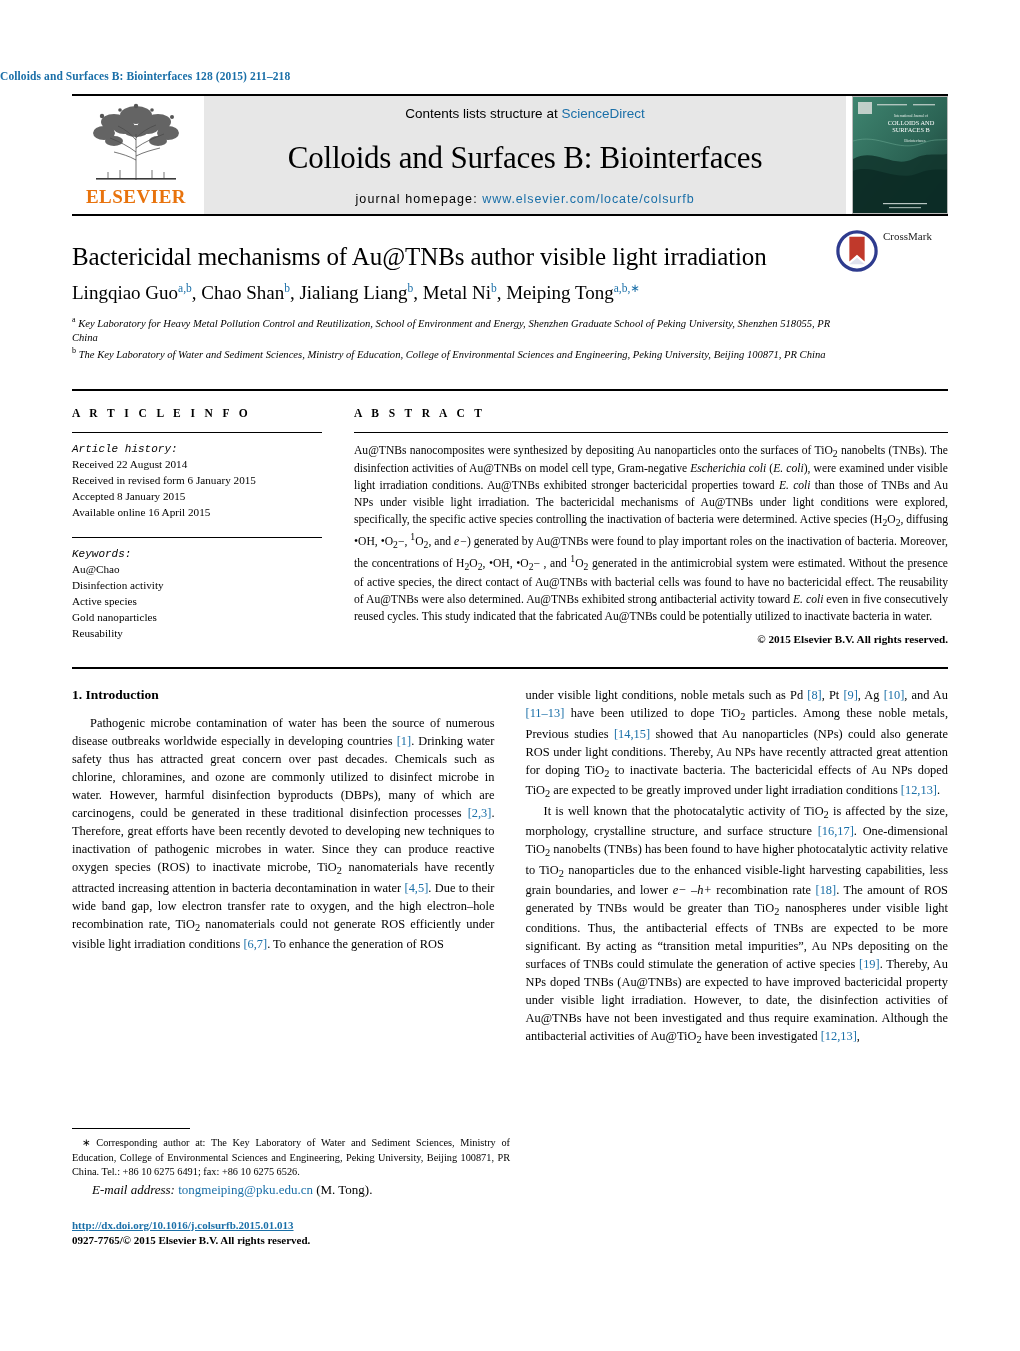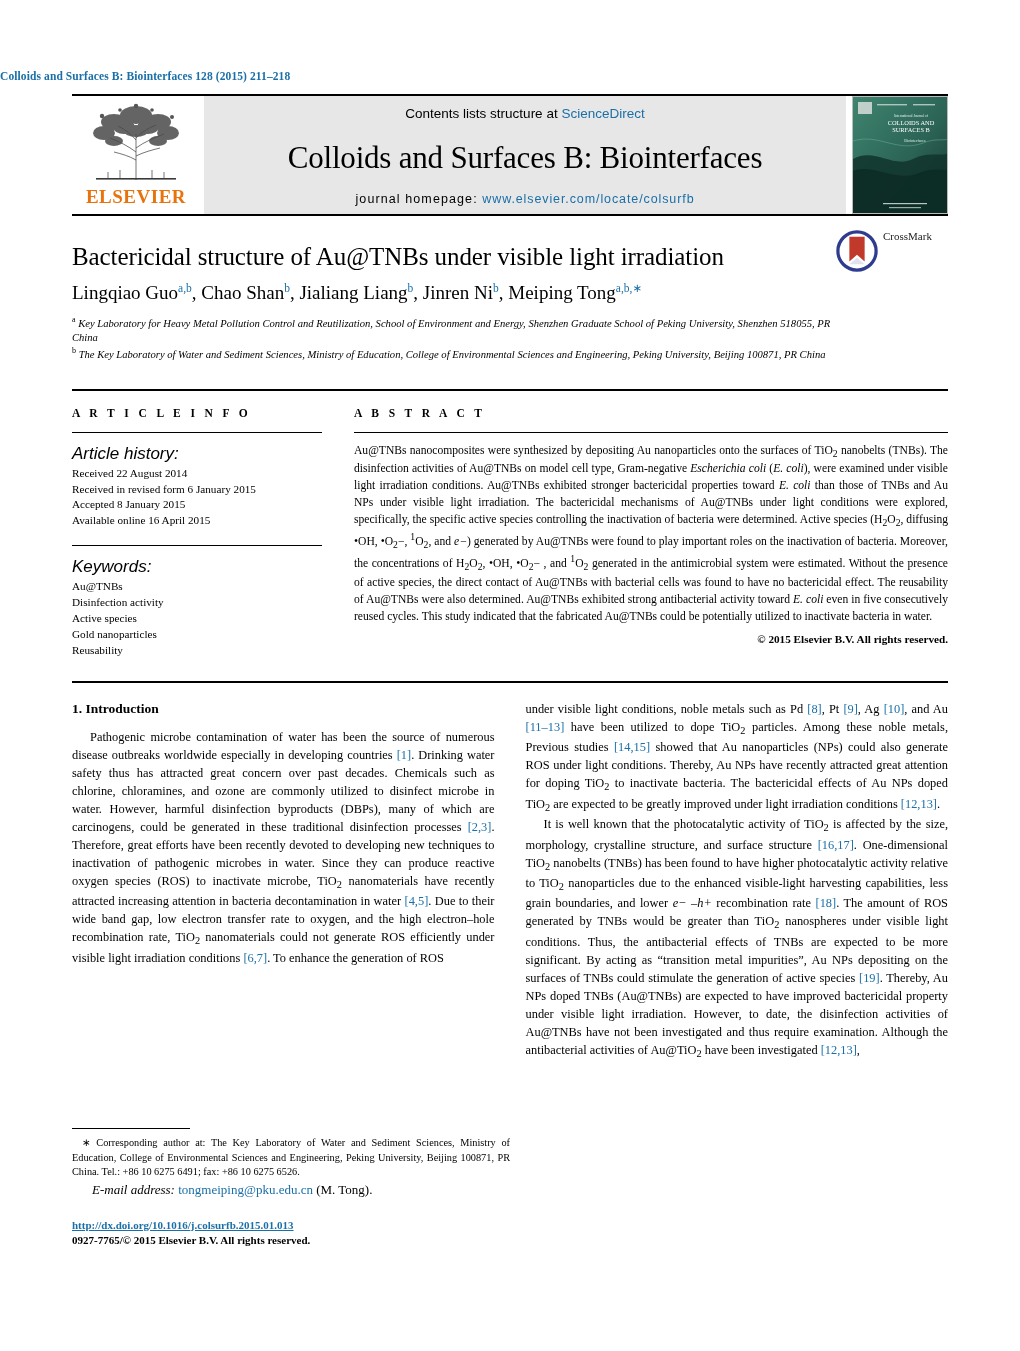--- a/index.html
+++ b/index.html
@@ -198,23 +198,23 @@
     font-weight: bold;
     font-size: 11.5px;
     letter-spacing: 3.4px;
     margin-bottom: 13px;
   }
   .thin-rule {
     border-top: 1.4px solid #000;
     margin-bottom: 9px;
   }
   .hist-title, .kw-title {
-    font-family: Liberation Sans, sans-serif;
+    font-family: Liberation Mono, monospace;
     font-style: italic;
-    font-size: 17px;
+    font-size: 11px;
     line-height: 1.42;
   }
   .hist-line, .kw-line {
     font-family: "Liberation Serif", serif;
     font-size: 11.2px;
     line-height: 1.42;
   }
   .kw-block {
     margin-top: 16px;
   }
@@ -412,24 +412,24 @@
   <div class="title-area">
     <div class="crossmark">
       <svg viewBox="0 0 44 44" width="42" height="42" aria-hidden="true">
         <circle cx="22" cy="22" r="20" fill="#ffffff" stroke="#2e3b8e" stroke-width="3.4"></circle>
         <path d="M14 7 h16 v26 l-8 -7 l-8 7 Z" fill="#c0392b"></path>
         <path d="M14 36 l8 -7 l8 7 z" fill="#2e3b8e" opacity="0.15"></path>
       </svg>
       <span class="cm-label">CrossMark</span>
     </div>
 
-    <h1 class="article-title">Bactericidal structure of Au@TNBs under visible light irradiation</h1>
+    <h1 class="article-title">Bactericidal mechanisms of Au@TNBs author visible light irradiation</h1>
 
     <div class="authors">
-      <span><span>Lingqiao Guo</span><sup>a,b</sup></span><span>, </span><span><span>Chao Shan</span><sup>b</sup></span><span>, </span><span><span>Jialiang Liang</span><sup>b</sup></span><span>, </span><span><span>Jinren Ni</span><sup>b</sup></span><span>, </span><span><span>Meiping Tong</span><sup><span>a,b,</span><span>∗</span></sup></span>
+      <span><span>Lingqiao Guo</span><sup>a,b</sup></span><span>, </span><span><span>Chao Shan</span><sup>b</sup></span><span>, </span><span><span>Jialiang Liang</span><sup>b</sup></span><span>, </span><span><span>Metal Ni</span><sup>b</sup></span><span>, </span><span><span>Meiping Tong</span><sup><span>a,b,</span><span>∗</span></sup></span>
     </div>
 
     <div class="affiliations">
       <div><sup>a</sup> <span>Key Laboratory for Heavy Metal Pollution Control and Reutilization, School of Environment and Energy, Shenzhen Graduate School of Peking University, Shenzhen 518055, PR China</span></div>
       <div><sup>b</sup> <span>The Key Laboratory of Water and Sediment Sciences, Ministry of Education, College of Environmental Sciences and Engineering, Peking University, Beijing 100871, PR China</span></div>
     </div>
   </div>
 
   <div class="info-rule"></div>
 
@@ -440,21 +440,21 @@
       <div class="thin-rule"></div>
       <div class="hist-title">Article history:</div>
       <div class="hist-line">Received 22 August 2014</div>
       <div class="hist-line">Received in revised form 6 January 2015</div>
       <div class="hist-line">Accepted 8 January 2015</div>
       <div class="hist-line">Available online 16 April 2015</div>
 
       <div class="kw-block">
         <div class="thin-rule"></div>
         <div class="kw-title">Keywords:</div>
-        <div class="kw-line">Au@TNBs</div>
+        <div class="kw-line">Au@Chao</div>
         <div class="kw-line">Disinfection activity</div>
         <div class="kw-line">Active species</div>
         <div class="kw-line">Gold nanoparticles</div>
         <div class="kw-line">Reusability</div>
       </div>
     </div>
 
     <div class="col-abstract">
       <div class="sec-label">A B S T R A C T</div>
       <div class="abstract-rule"></div>

